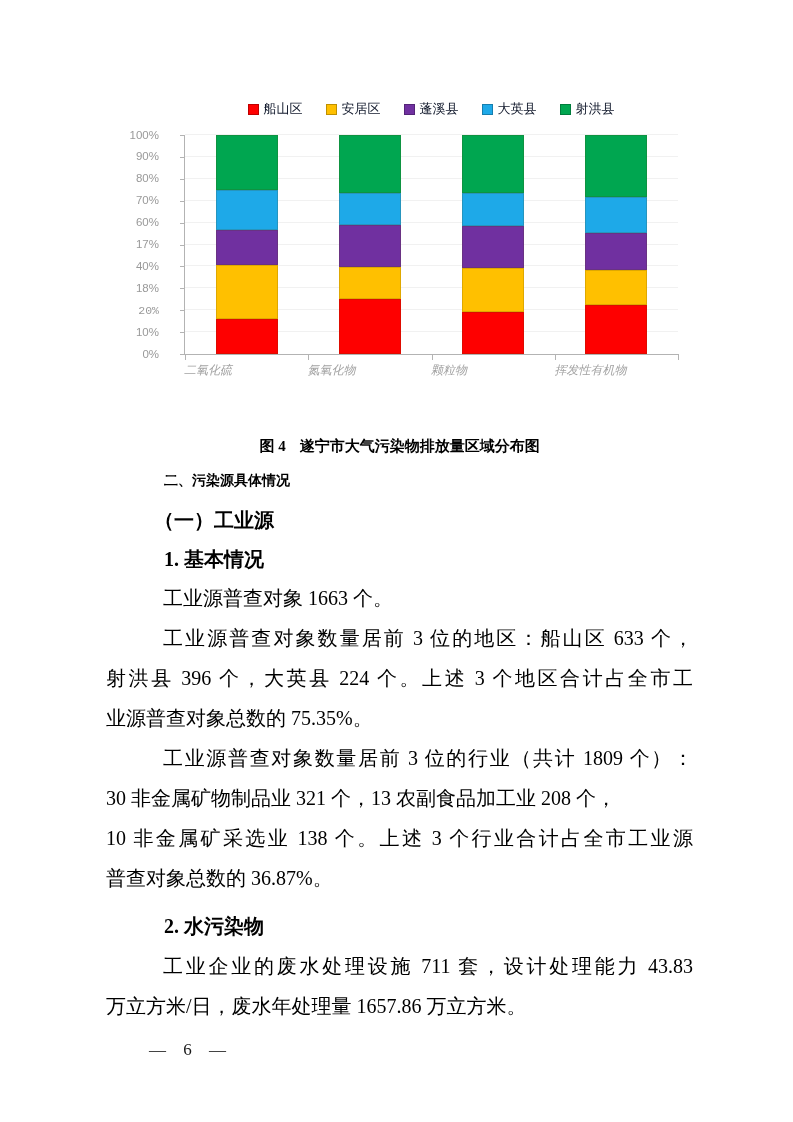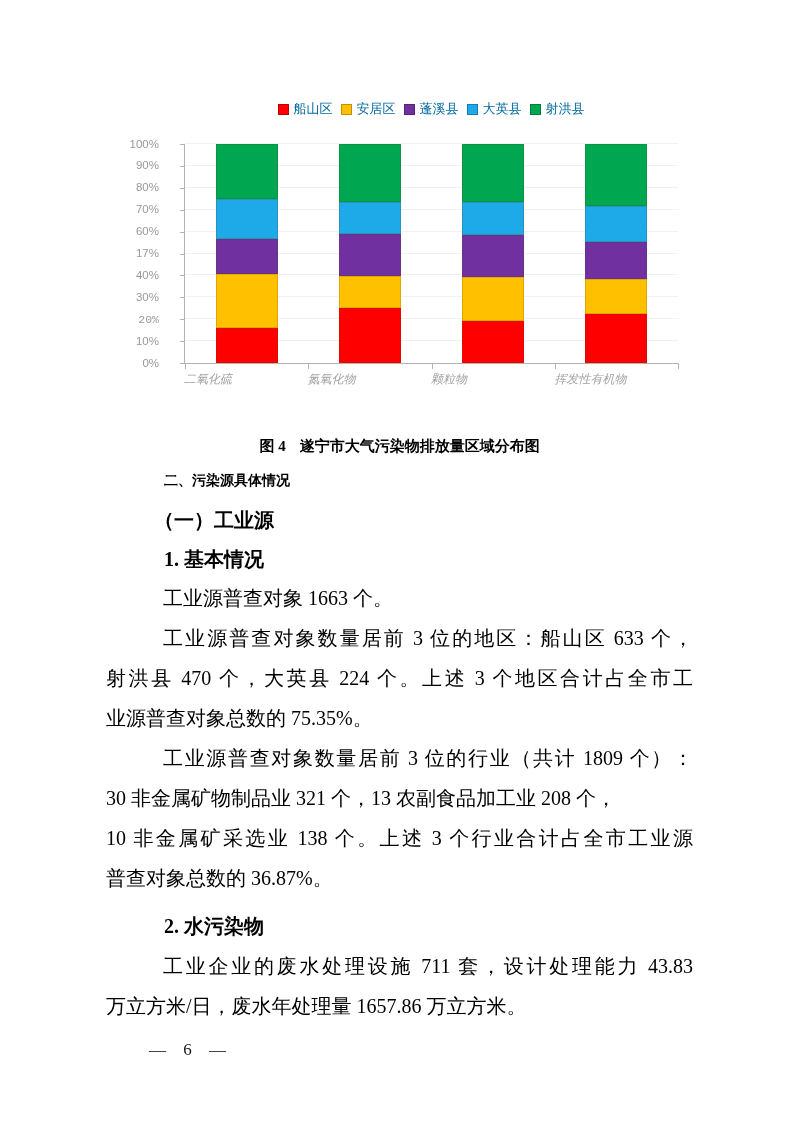--- a/index.html
+++ b/index.html
@@ -3,22 +3,22 @@
 <meta charset="utf-8">
 <style>
   html,body{margin:0;padding:0;}
   body{
     width:793px;height:1122px;background:#ffffff;position:relative;
     font-family:"Liberation Serif","DejaVu Serif",serif;color:#000;
     overflow:hidden;
   }
   
   .chart-wrap{position:absolute;left:138px;top:100px;width:540px;}
-  .legend{display:flex;justify-content:center;gap:8px;margin-left:46px;margin-bottom:26px;
-    font-family:"Liberation Sans","DejaVu Sans",sans-serif;font-size:13px;color:#0369a1;}
+  .legend{display:flex;justify-content:center;gap:23px;margin-left:46px;margin-bottom:17px;
+    font-family:"Liberation Sans","DejaVu Sans",sans-serif;font-size:13px;color:#0f172a;}
   .legend-item{display:flex;align-items:center;gap:5px;}
   .swatch{width:11px;height:11px;box-shadow:inset 0 0 0 1px rgba(0,0,0,0.25);}
   .chart-body{display:flex;}
   .y-axis{position:relative;width:46px;height:219px;
     font-family:"Liberation Sans","DejaVu Sans",sans-serif;font-size:11.5px;color:#999;}
   .y-tick{position:absolute;right:25px;transform:translateY(50%);line-height:1;}
   .plot{position:relative;flex:1;height:219px;display:flex;
     border-left:1px solid #b3b3b3;border-bottom:1px solid #b3b3b3;}
   .gridline{position:absolute;left:0;right:0;height:1px;background:#f1f1f1;z-index:0;}
   .ytickmark{position:absolute;left:-5px;width:5px;height:1px;background:#b3b3b3;}
@@ -67,21 +67,21 @@
       <div class="legend-item">
         <div class="swatch" style="background: rgb(0, 166, 80);"></div>
         <div class="legend-label">射洪县</div>
       </div>
     </div>
   <div class="chart-body">
     <div class="y-axis">
         <div class="y-tick" style="bottom: 0%;">0%</div>
         <div class="y-tick" style="bottom: 10%;">10%</div>
         <div class="y-tick" style="bottom: 20%; font-family: Liberation Mono, monospace;">20%</div>
-        <div class="y-tick" style="bottom: 30%;">30%</div>
+        <div class="y-tick" style="bottom: 30%;">18%</div>
         <div class="y-tick" style="bottom: 40%;">40%</div>
         <div class="y-tick" style="bottom: 50%;">17%</div>
         <div class="y-tick" style="bottom: 60%;">60%</div>
         <div class="y-tick" style="bottom: 70%;">70%</div>
         <div class="y-tick" style="bottom: 80%;">80%</div>
         <div class="y-tick" style="bottom: 90%;">90%</div>
         <div class="y-tick" style="bottom: 100%;">100%</div>
       </div>
     <div class="plot">
         <div class="gridline" style="bottom: 10%;"></div>
@@ -158,21 +158,21 @@
 
 <div class="textcol">
   <div class="caption"><span>图 4</span><span class="cap-gap"></span><span>遂宁市大气污染物排放量区域分布图</span></div>
 
   <div class="h1">二、污染源具体情况</div>
   <div class="h2">（一）工业源</div>
   <div class="h3">1. 基本情况</div>
 
   <div class="line indent">工业源普查对象 1663 个。</div>
   <div class="line indent stretch">工业源普查对象数量居前 3 位的地区：船山区 633 个，</div>
-  <div class="line stretch">射洪县 470 个，大英县 224 个。上述 3 个地区合计占全市工</div>
+  <div class="line stretch">射洪县 396 个，大英县 224 个。上述 3 个地区合计占全市工</div>
   <div class="line">业源普查对象总数的 75.35%。</div>
   <div class="line indent stretch">工业源普查对象数量居前 3 位的行业（共计 1809 个）：</div>
   <div class="line">30 非金属矿物制品业 321 个，13 农副食品加工业 208 个，</div>
   <div class="line stretch">10 非金属矿采选业 138 个。上述 3 个行业合计占全市工业源</div>
   <div class="line">普查对象总数的 36.87%。</div>
 
   <div class="h3b">2. 水污染物</div>
 
   <div class="line indent stretch">工业企业的废水处理设施 711 套，设计处理能力 43.83</div>
   <div class="line">万立方米/日，废水年处理量 1657.86 万立方米。</div>

